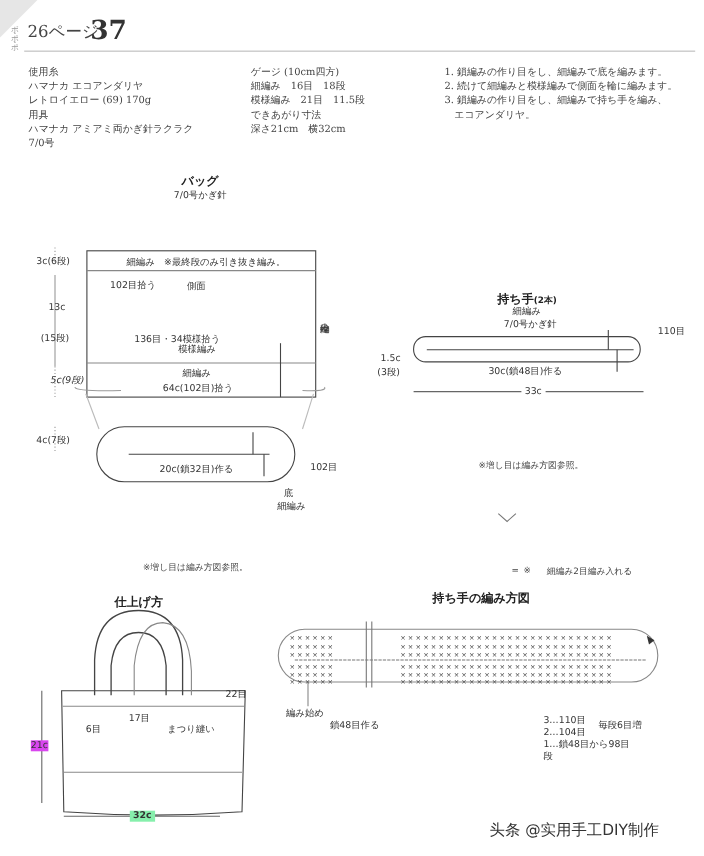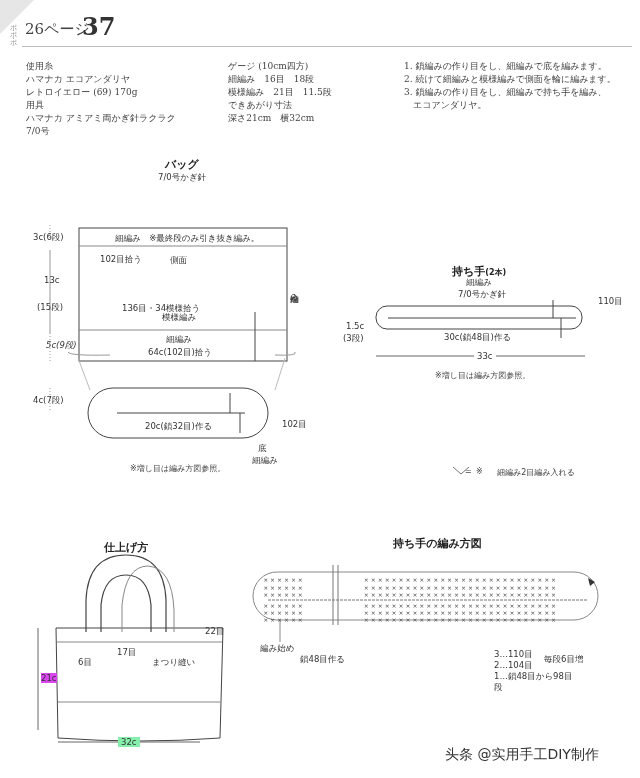--- a/index.html
+++ b/index.html
@@ -9,21 +9,21 @@
   .serif { font-family:"DejaVu Serif", serif; }
   .corner { left:0; top:0; width:0; height:0; border-top:34px solid #e6e6e6; border-right:34px solid transparent; }
   .side-tab { left:8px; top:18px; font-size:7px; color:#999; writing-mode:vertical-rl; }
   .hdr-page { left:25px; top:20px; font-size:15px; color:#444; }
   .hdr-num { left:82px; top:12px; font-size:24px; font-weight:bold; color:#333; }
   .hr { left:22px; top:46px; width:610px; height:1px; background:#bbb; }
   .info { font-size:9px; line-height:13px; color:#444; }
   .info div { white-space:nowrap; }
   .lbl { font-size:8.5px; color:#333; white-space:nowrap; }
   .title { font-size:11px; font-weight:bold; color:#222; white-space:nowrap; }
-  .small { font-size:8px; color:#444; white-space:nowrap; }
+  .small { font-size:8px; color:#444; white-space:nowrap;margin-top:47px; }
   svg { position:absolute; left:0; top:0; }
 </style>
 </head>
 <body>
 
 <div class="abs corner"></div>
 <div class="abs side-tab">ボ・ポ・ポ</div>
 <div class="abs hdr-page serif">26ページ</div>
 <div class="abs hdr-num serif">37</div>
 <div class="abs hr"></div>
@@ -147,22 +147,22 @@
 
 <div class="abs small" style="left:465px; top:467px;">=</div>
 <div class="abs small" style="left:476px; top:467px;">※</div>
 <div class="abs small" style="left:497px; top:467px;">細編み2目編み入れる</div>
 
 <div class="abs title" style="left:104px; top:540px;">仕上げ方</div>
 <div class="abs lbl" style="left:205px; top:626px;">22目</div>
 <div class="abs lbl" style="left:117px; top:647px;">17目</div>
 <div class="abs lbl" style="left:78px; top:657px;">6目</div>
 <div class="abs lbl" style="left:152px; top:657px;">まつり縫い</div>
-<div class="abs lbl" style="left:41px; top:673px; background:#d946ef;">21c</div>
-<div class="abs lbl" style="left:118px; top:737px; background:#86efac; padding:0 3px;">32c</div>
+<div class="abs lbl" style="left:28px; top:673px; background:#d946ef;">21c</div>
+<div class="abs lbl" style="left:118px; top:737px; background:#86efac; padding:0 3px;font-weight:bold;">32c</div>
 
 <div class="abs title" style="left:393px; top:536px;">持ち手の編み方図</div>
 <div class="abs lbl" style="left:260px; top:643px;">編み始め</div>
 <div class="abs lbl" style="left:260px; top:654px;margin-left:40px;">鎖48目作る</div>
 <div class="abs lbl" style="left:494px; top:649px;">3…110目</div>
 <div class="abs lbl" style="left:494px; top:660px;">2…104目</div>
 <div class="abs lbl" style="left:494px; top:671px;">1…鎖48目から98目</div>
 <div class="abs lbl" style="left:494px; top:682px;">段</div>
 <div class="abs lbl" style="left:544px; top:654px;">毎段6目増</div>
 

